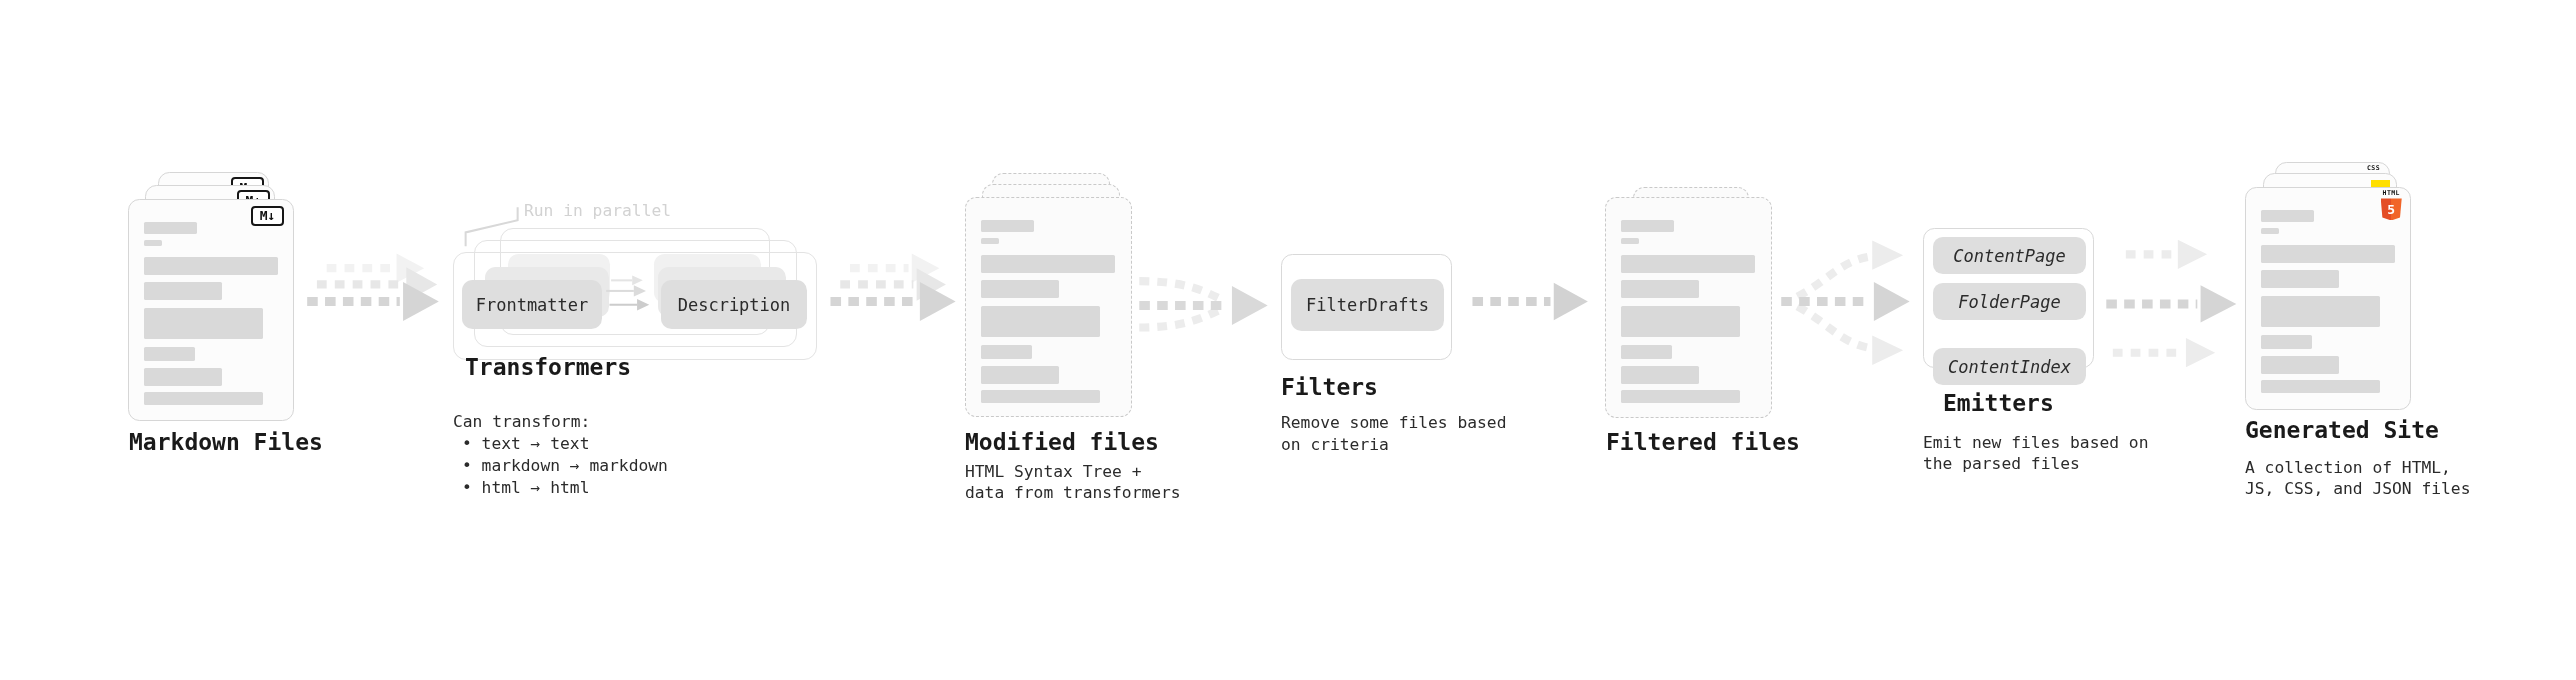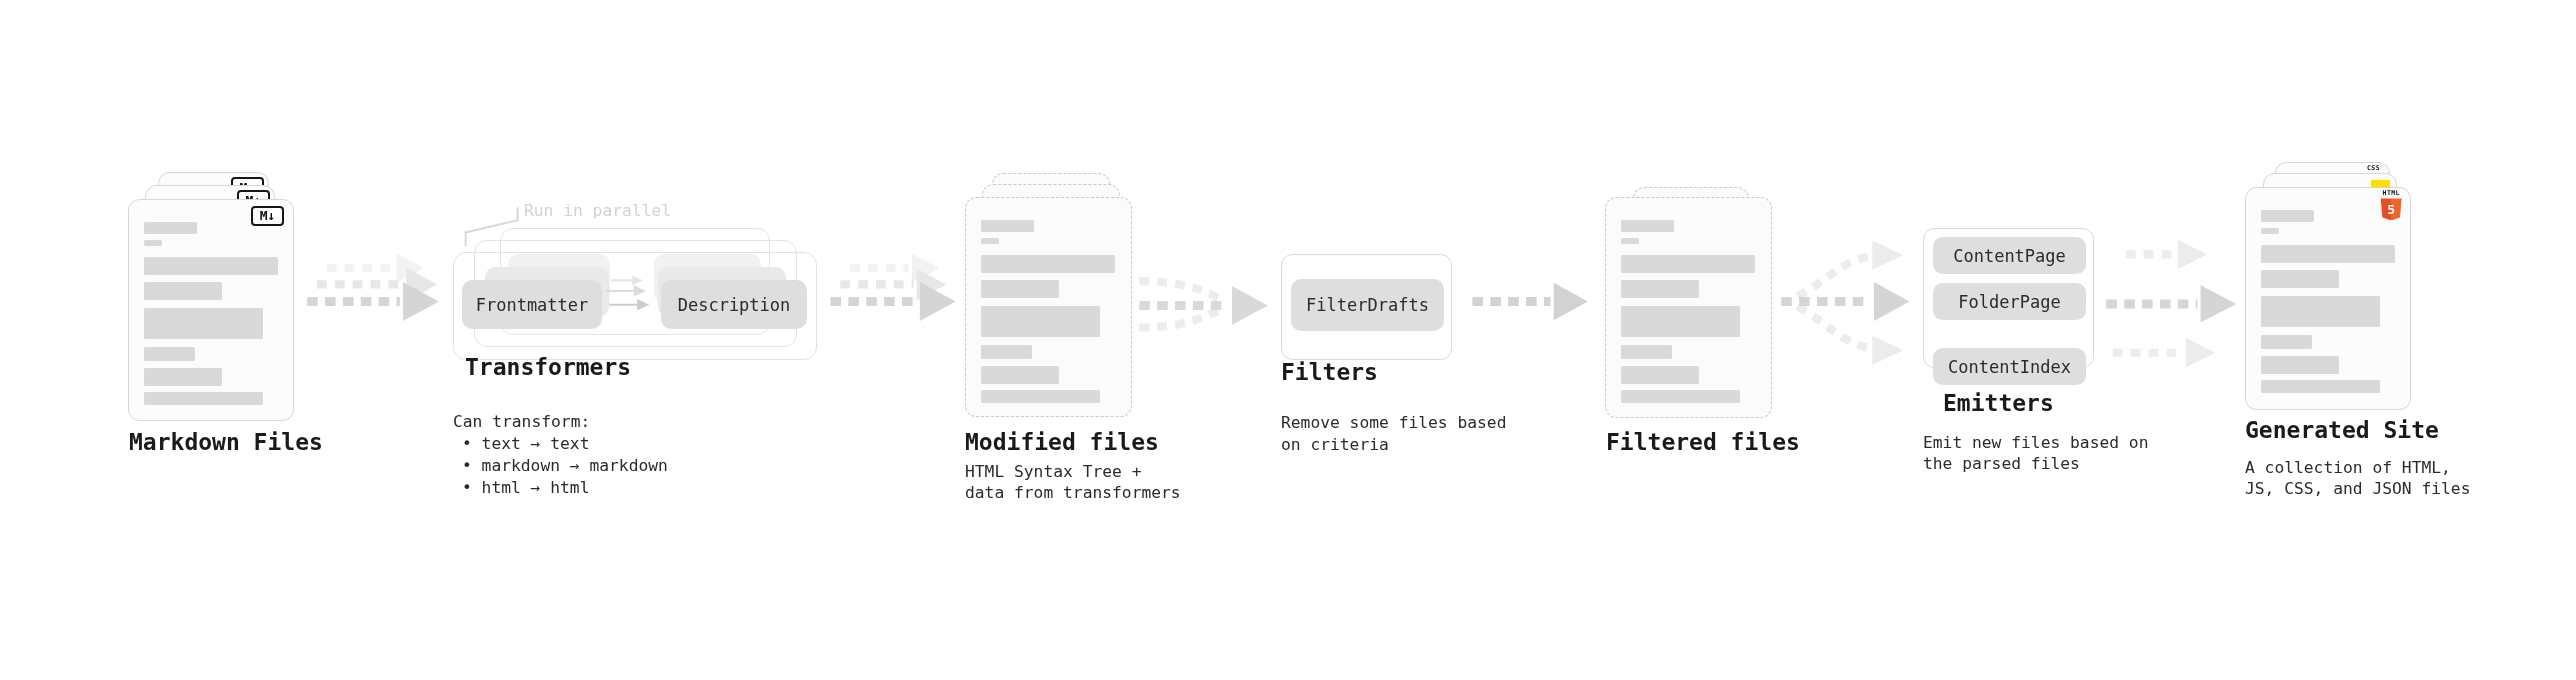--- a/index.html
+++ b/index.html
@@ -113,21 +113,21 @@
     </div>
     <div class="stage-label" style="left:965px;top:430px;">Modified files</div>
     <div class="stage-desc" style="left:965px;top:461px;">HTML Syntax Tree +
 data from transformers</div>
   </div>
 
   <div>
     <div class="panel" style="left:1281px;top:254px;width:171px;height:106px;">
       <div class="pill" style="left:9px;top:23.6px;width:153px;height:52px;">FilterDrafts</div>
     </div>
-    <div class="stage-label" style="left:1281px;top:360px;">Filters</div>
+    <div class="stage-label" style="left:1281px;top:375px;">Filters</div>
     <div class="stage-desc" style="left:1281px;top:412px;line-height:22px;">Remove some files based
 on criteria</div>
   </div>
 
   <div>
     <div class="card dashed" style="left:1633px;top:187px;width:116px;height:221px;"></div>
     <div class="card dashed" style="left:1605px;top:197px;width:167px;height:221px;">
       <div class="bars">
           <div class="bar" style="width: 53px; height: 12.2px; margin-bottom: 5.7px;"></div>
           <div class="bar" style="width: 18.7px; height: 6.5px; margin-bottom: 10.6px;"></div>
@@ -136,21 +136,21 @@
           <div class="bar" style="width: 119px; height: 31px; margin-bottom: 7.3px;"></div>
           <div class="bar" style="width: 51px; height: 14px; margin-bottom: 7.3px;"></div>
           <div class="bar" style="width: 78px; height: 18px; margin-bottom: 6.5px;"></div>
           <div class="bar" style="width: 119px; height: 12.2px; margin-bottom: 0px;"></div>
         </div>
     </div>
     <div class="stage-label" style="left:1606px;top:430px;">Filtered files</div>
   </div>
 
   <div>
-    <div class="panel" style="left:1923px;top:228px;width:171px;height:140px;">
+    <div class="panel" style="left:1923px;top:228px;width:171px;height:140px;font-style:italic;">
       <div class="pill" style="left:9px;top:8.1px;width:153px;height:37px;border-radius:9.8px;">ContentPage</div>
       <div class="pill" style="left:9px;top:54px;width:153px;height:37px;border-radius:9.8px;">FolderPage</div>
       <div class="pill" style="left:9px;top:99px;width:153px;height:37px;border-radius:9.8px;margin-top:20px;">ContentIndex</div>
     </div>
     <div class="stage-label" style="left:1923px;top:391px;margin-left:20px;">Emitters</div>
     <div class="stage-desc" style="left:1923px;top:432px;">Emit new files based on
 the parsed files</div>
   </div>
 
   <div>

